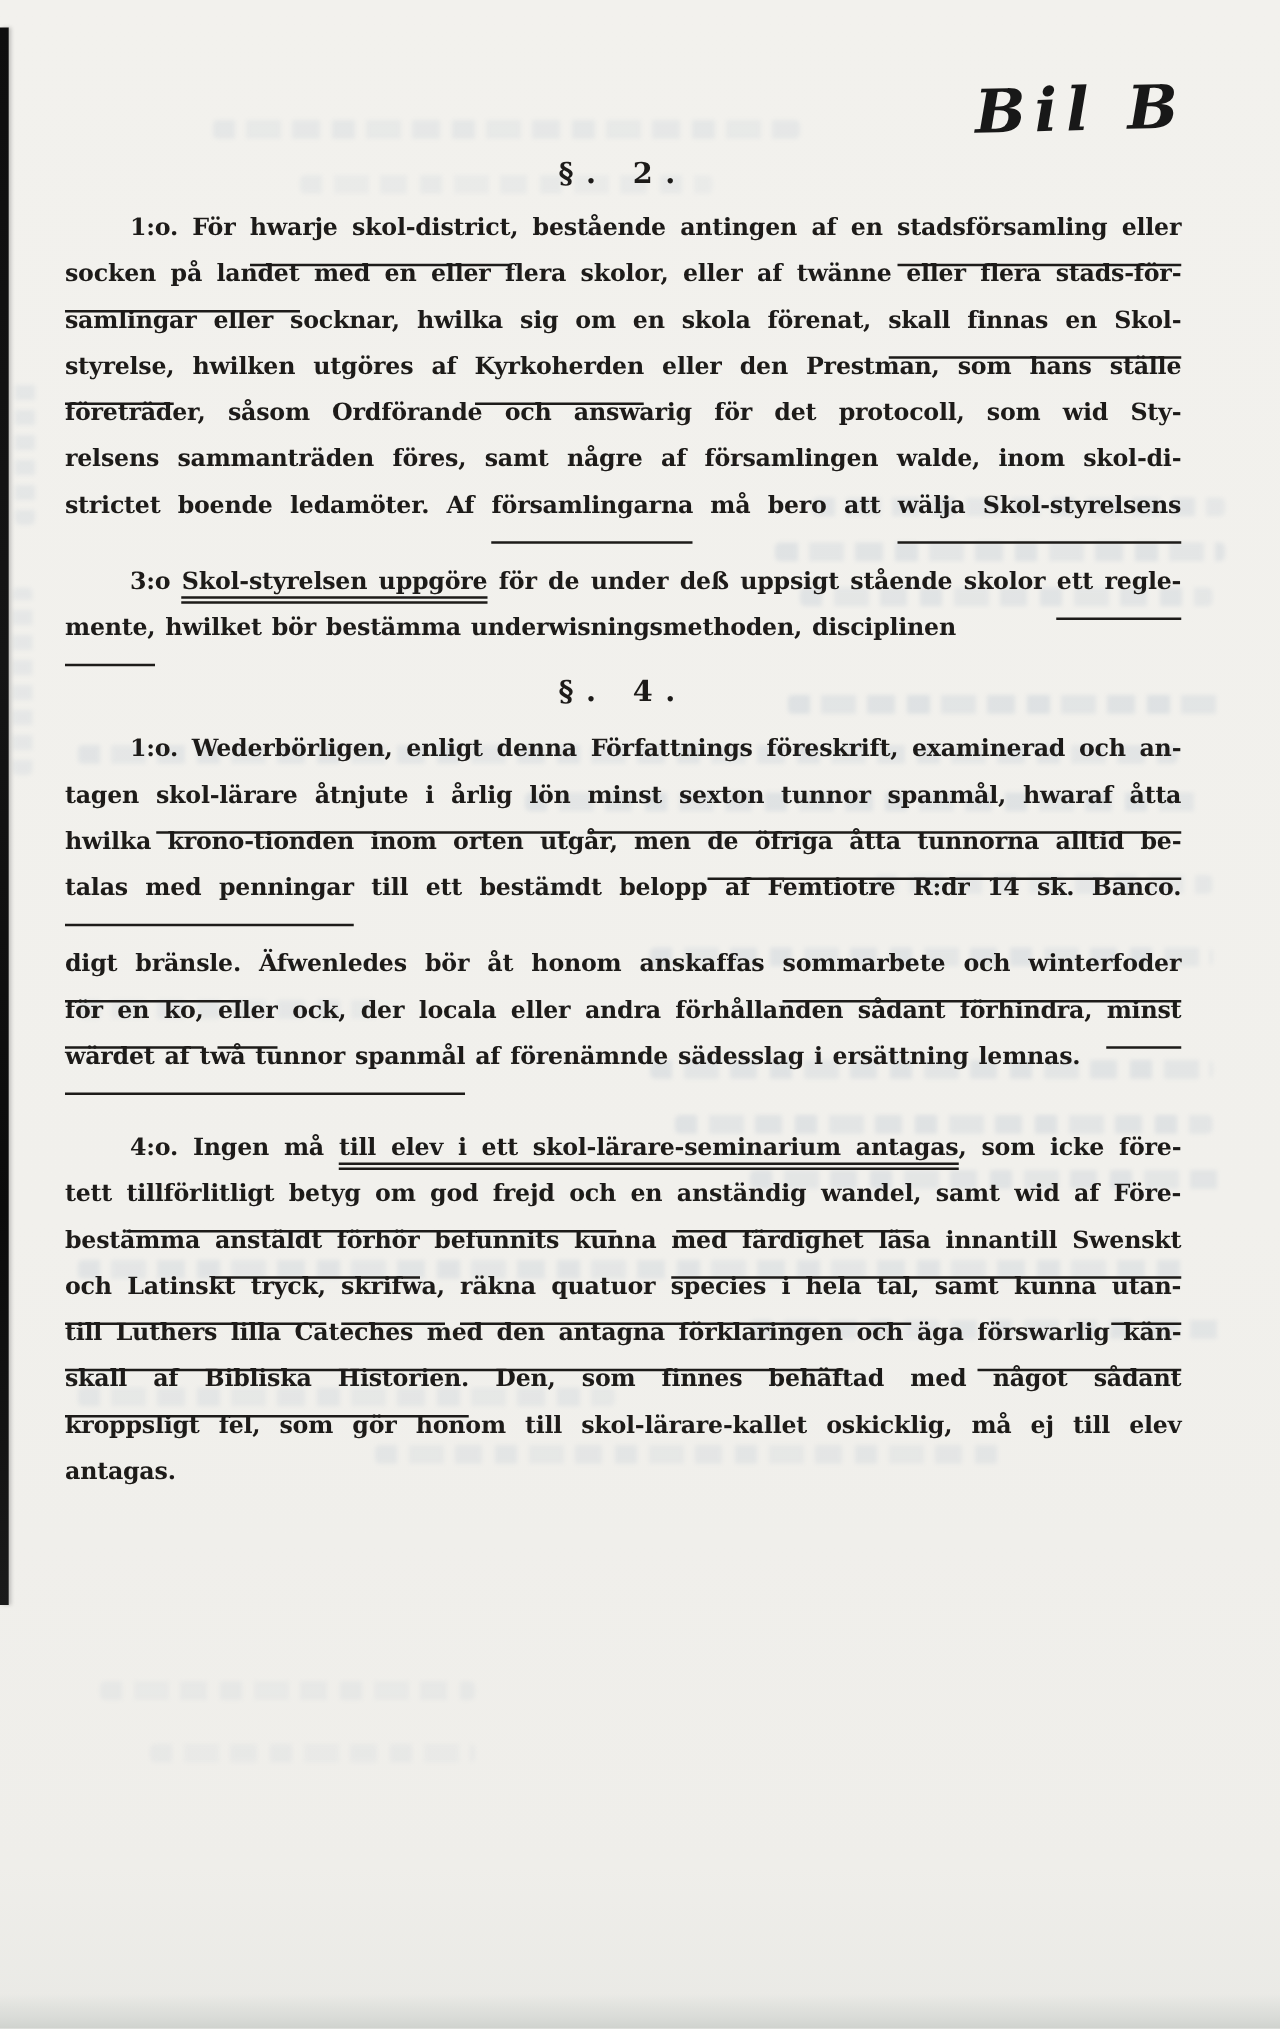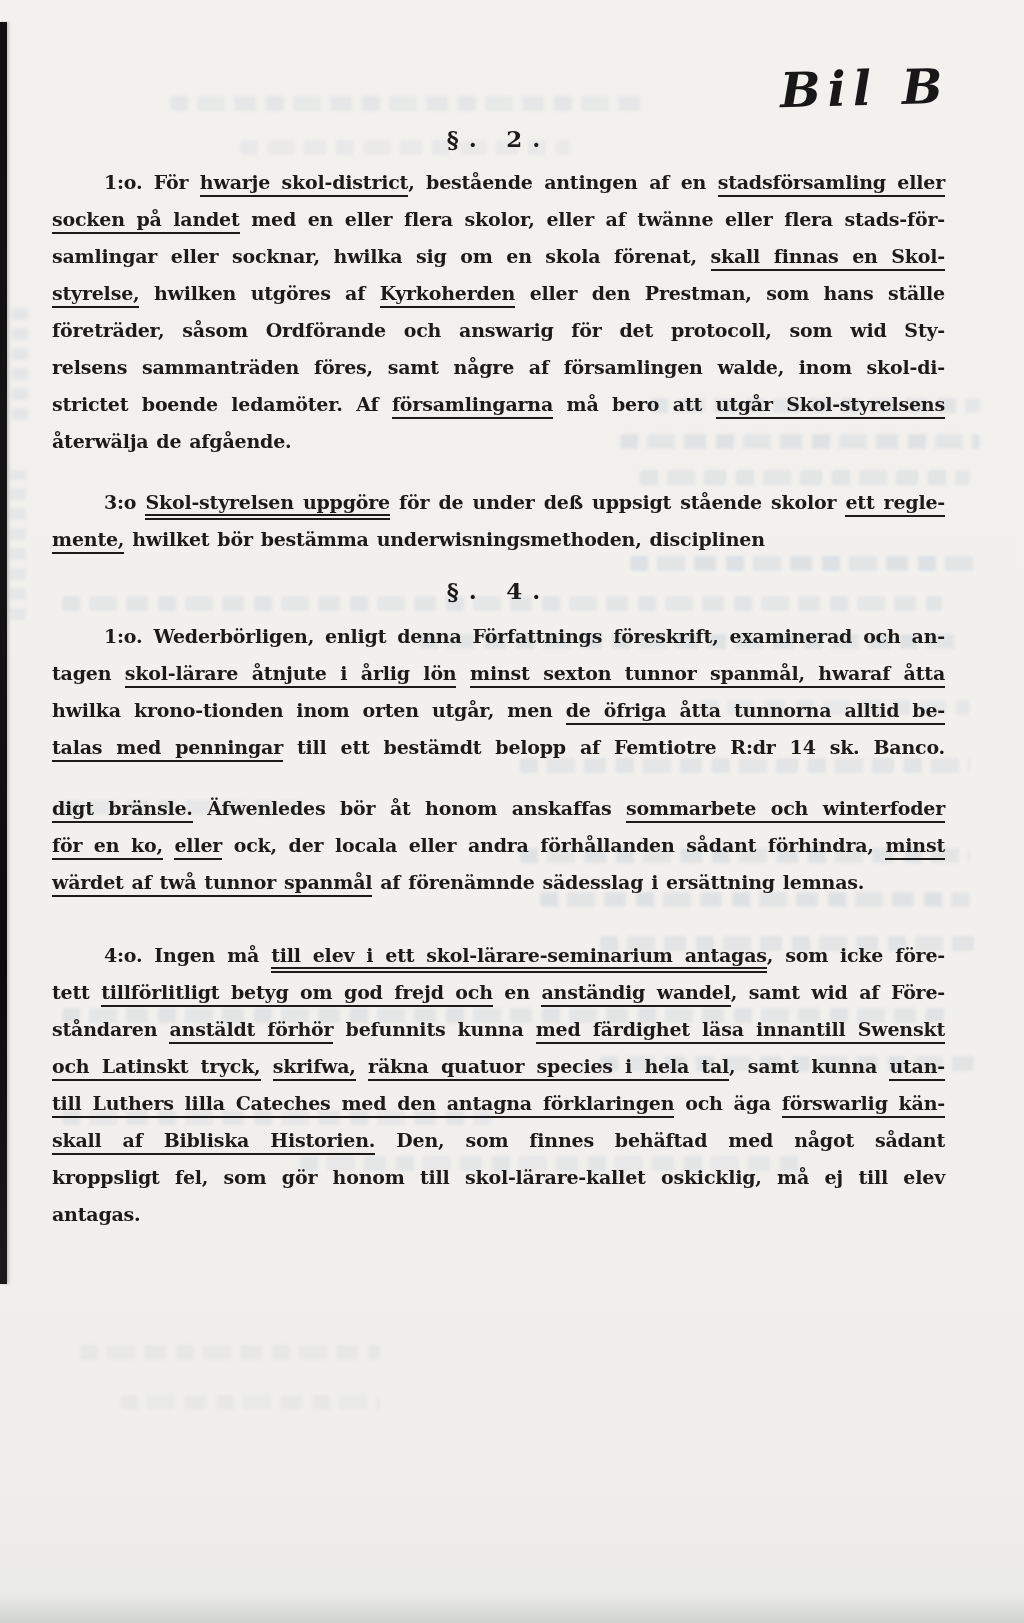--- a/index.html
+++ b/index.html
@@ -69,21 +69,21 @@
   .para{margin:0;}
   .para + .para{margin-top:24px;}
   .section:nth-child(2) .para:nth-child(4){margin-top:36px;}
   .line{
     text-align:justify;
     text-align-last:justify;
     white-space:normal;
   }
   .line.noj{text-align-last:left;}
   .line.indent{text-indent:52px;}
-  .u1{border-bottom:2.6px solid #1d1b19;padding-bottom:2px;}
+  .u1{border-bottom:2.6px solid #1d1b19;padding-bottom:18px;}
   .u2{border-bottom:6px double #1d1b19;padding-bottom:1px;margin-top:28px;}
 </style>
 </head>
 <body>
 
 <div class="page">
   <div class="edge-strip"></div>
   <div id="bleeds">
       <div class="bleed" style="top: 96px; left: 170px; width: 470px; opacity: 0.2;"></div>
       <div class="bleed" style="top: 140px; left: 240px; width: 330px; opacity: 0.15;"></div>
@@ -112,22 +112,21 @@
   <div class="text-block" id="textblock">
       <div class="section">
         <div class="heading">§. 2.</div>
         <div class="para">
           <div class="line indent"><span>1:o. För </span><span class="u1">hwarje skol-district</span><span>, bestående antingen af en </span><span class="u1">stadsförsamling eller</span></div>
           <div class="line"><span class="u1">socken på landet</span><span> med en eller flera skolor, eller af twänne eller flera stads-för-</span></div>
           <div class="line"><span>samlingar eller socknar, hwilka sig om en skola förenat, </span><span class="u1">skall finnas en Skol-</span></div>
           <div class="line"><span class="u1">styrelse,</span><span> hwilken utgöres af </span><span class="u1">Kyrkoherden</span><span> eller den Prestman, som hans ställe</span></div>
           <div class="line"><span>företräder, såsom Ordförande och answarig för det protocoll, som wid Sty-</span></div>
           <div class="line"><span>relsens sammanträden föres, samt någre af församlingen walde, inom skol-di-</span></div>
-          <div class="line"><span>strictet boende ledamöter. Af </span><span class="u1">församlingarna</span><span> må bero att </span><span class="u1">utgår Skol-styrelsens</span></div>
-          <div class="line noj"><span>återwälja de afgående.</span></div>
+          <div class="line"><span>strictet boende ledamöter. Af </span><span class="u1">församlingarna</span><span> må bero att </span><span class="u1">wälja Skol-styrelsens</span></div>
         </div>
         <div class="para">
           <div class="line indent"><span>3:o </span><span class="u2">Skol-styrelsen uppgöre</span><span> för de under deß uppsigt stående skolor </span><span class="u1">ett regle-</span></div>
           <div class="line noj"><span class="u1">mente,</span><span> hwilket bör bestämma underwisningsmethoden, disciplinen</span></div>
         </div>
       </div>
       <div class="section">
         <div class="heading">§. 4.</div>
         <div class="para">
           <div class="line indent"><span>1:o. Wederbörligen, enligt denna Författnings föreskrift, examinerad och an-</span></div>
@@ -136,21 +135,21 @@
           <div class="line"><span class="u1">talas med penningar</span><span> till ett bestämdt belopp af Femtiotre R:dr 14 sk. Banco.</span></div>
         </div>
         <div class="para">
           <div class="line"><span class="u1">digt bränsle.</span><span> Äfwenledes bör åt honom anskaffas </span><span class="u1">sommarbete och winterfoder</span></div>
           <div class="line"><span class="u1">för en ko,</span><span> </span><span class="u1">eller</span><span> ock, der locala eller andra förhållanden sådant förhindra, </span><span class="u1">minst</span></div>
           <div class="line noj"><span class="u1">wärdet af twå tunnor spanmål</span><span> af förenämnde sädesslag i ersättning lemnas.</span></div>
         </div>
         <div class="para">
           <div class="line indent"><span>4:o. Ingen må </span><span class="u2">till elev i ett skol-lärare-seminarium antagas</span><span>, som icke före-</span></div>
           <div class="line"><span>tett </span><span class="u1">tillförlitligt betyg om god frejd och</span><span> en </span><span class="u1">anständig wandel</span><span>, samt wid af Före-</span></div>
-          <div class="line"><span>ståndaren </span><span class="u1">anstäldt förhör</span><span> befunnits kunna </span><span class="u1">med färdighet läsa innantill Swenskt</span></div>
+          <div class="line"><span>bestämma </span><span class="u1">anstäldt förhör</span><span> befunnits kunna </span><span class="u1">med färdighet läsa innantill Swenskt</span></div>
           <div class="line"><span class="u1">och Latinskt tryck,</span><span> </span><span class="u1">skrifwa,</span><span> </span><span class="u1">räkna quatuor species i hela tal</span><span>, samt kunna </span><span class="u1">utan-</span></div>
           <div class="line"><span class="u1">till Luthers lilla Cateches med den antagna förklaringen</span><span> och äga </span><span class="u1">förswarlig kän-</span></div>
           <div class="line"><span class="u1">skall af Bibliska Historien.</span><span> Den, som finnes behäftad med något sådant</span></div>
           <div class="line noj"><span>kroppsligt fel, som gör honom till skol-lärare-kallet oskicklig, må ej till elev antagas.</span></div>
         </div>
       </div>
     </div>
   <div class="bottom-shadow"></div>
 </div>
 

